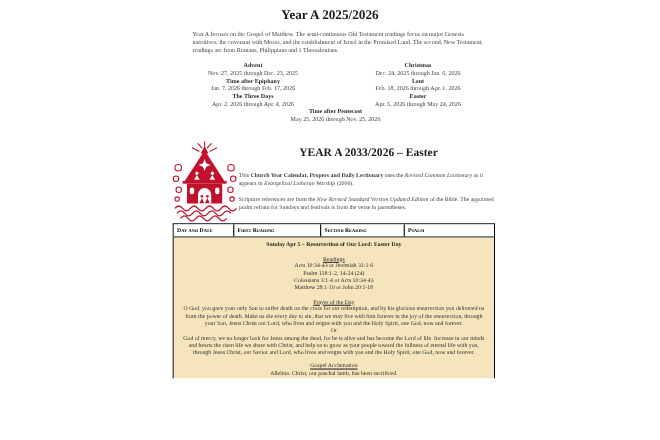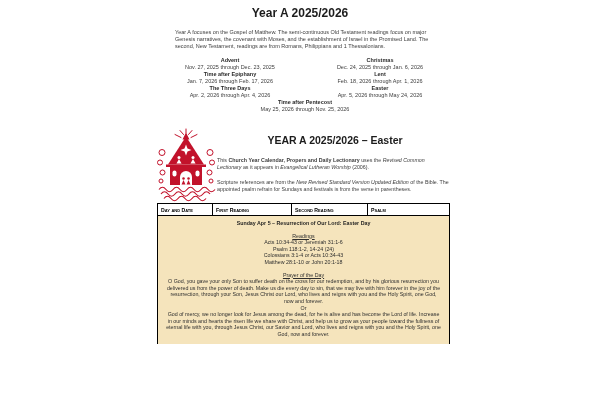--- a/index.html
+++ b/index.html
@@ -1,17 +1,17 @@
 <!DOCTYPE html>
 <html><head>
 <meta charset="utf-8">
 <style>
   html,body{margin:0;padding:0;background:#ffffff;}
   .canvas{position:relative;width:600px;height:344px;background:#ffffff;overflow:hidden;
-          font-family:Liberation Sans, sans-serif;color:#3d3d3d;}
+          font-family:Liberation Serif, serif;color:#3d3d3d;}
   .b{font-weight:bold;}
   .i{font-style:italic;}
 
   .page-title{position:absolute;left:0;top:6px;width:600px;text-align:center;
               font-size:12px;font-weight:bold;color:#1c1c1c;}
 
   .intro{position:absolute;left:175px;top:29px;width:270px;
          font-size:5.5px;line-height:6.9px;color:#3d3d3d;}
 
   .seasons{position:absolute;left:155px;top:57px;width:300px;display:grid;
@@ -125,21 +125,21 @@
         <circle cx="107" cy="88" r="5"></circle>
         <circle cx="110" cy="105" r="4"></circle>
     </g>
     <g stroke="#c2122b" stroke-width="2.4" fill="none">
       <path d="M6 122 q7 -9 14 0 t14 0 t14 0 t14 0 t14 0 t14 0 t14 0 t14 0"></path>
       <path d="M10 131 q7 -9 14 0 t14 0 t14 0 t14 0 t14 0 t14 0 t14 0"></path>
       <path d="M16 140 q7 -9 14 0 t14 0 t14 0 t14 0 t14 0 t14 0"></path>
     </g>
   </svg>
 
-  <div class="sec-head">YEAR A 2025/2026  – Easter</div>
+  <div class="sec-head">YEAR A 2033/2026  – Easter</div>
 
   <p class="sec-para p1"><span>This </span><span class="b">Church Year Calendar, Propers and Daily Lectionary</span><span> uses the </span><span class="i">Revised Common Lectionary</span><span> as it appears in </span><span class="i">Evangelical Lutheran Worship</span><span> (2006).</span></p>
 
   <p class="sec-para p2"><span>Scripture references are from the </span><span class="i">New Revised Standard Version Updated Edition</span><span> of the Bible. The appointed psalm refrain for Sundays and festivals is from the verse in parentheses.</span></p>
 
   <div class="lect-table">
     <div class="lect-head">
       <div class="hcell">Day and Date</div>
       <div class="hcell">First Reading</div>
       <div class="hcell">Second Reading</div>

